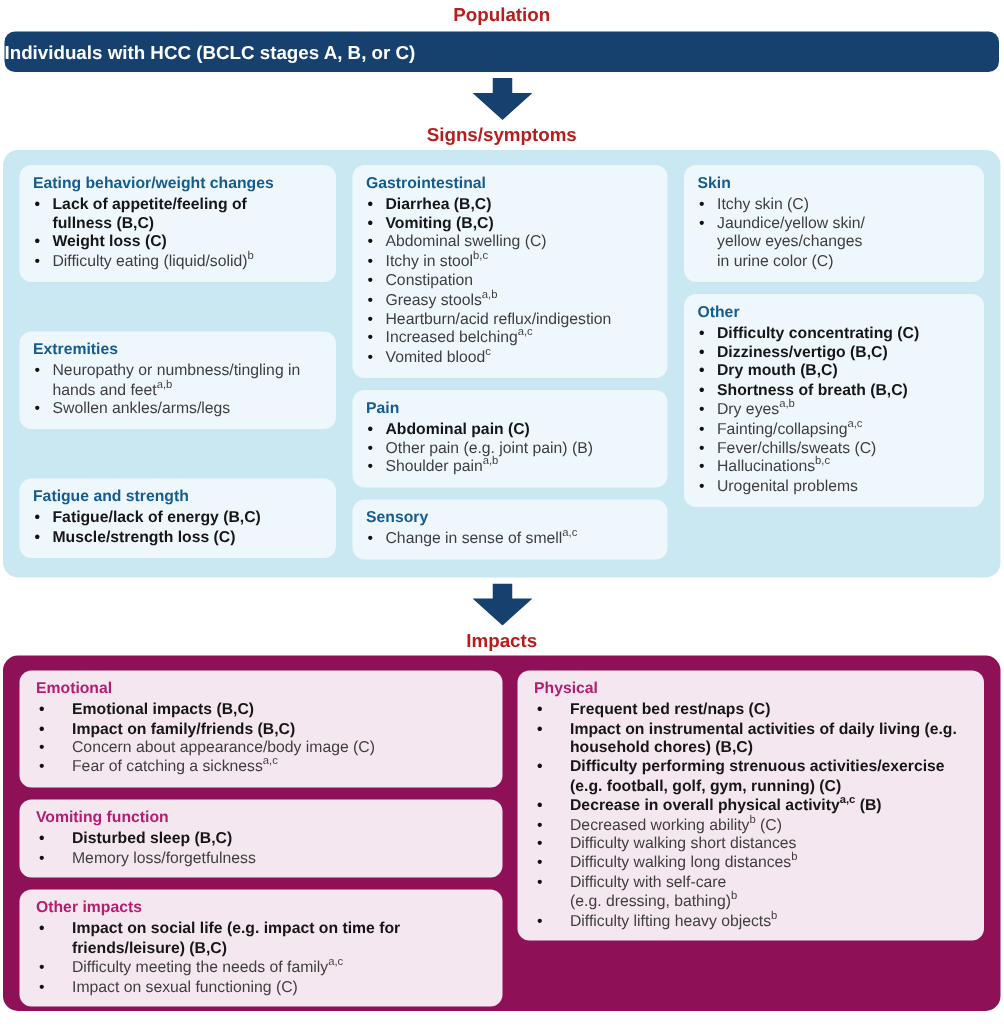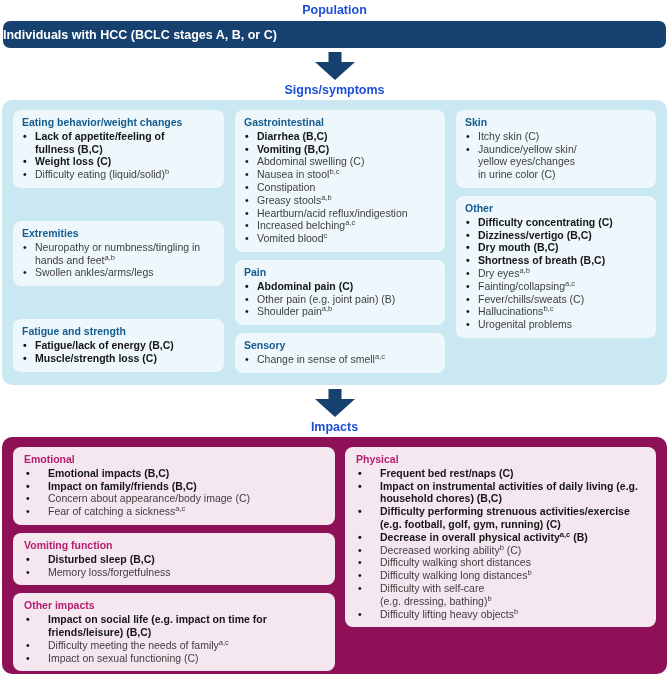--- a/index.html
+++ b/index.html
@@ -5,21 +5,21 @@
   * { box-sizing: border-box; margin: 0; padding: 0; }
   html, body { background: #ffffff; }
   body {
     width: 669px; height: 684px; overflow: hidden;
     font-family: "Liberation Sans", sans-serif;
     -webkit-font-smoothing: antialiased;
   }
   .page { width: 669px; height: 684px; padding-top: 2px; }
 
   .section-title {
-    text-align: center; font-weight: bold; font-size: 12.5px; color: #1d4ed8;
+    text-align: center; font-weight: bold; font-size: 12.5px; color: #b91c1c;
     line-height: 16px;
   }
   .banner {
     margin: 3px 3px 0; height: 27px; border-radius: 7px;
     background: var(--navy); color: #fff; font-weight: bold; font-size: 12.5px;
     display: flex; align-items: center; justify-content: flex-start;
   }
   .arrow-row { text-align: center; line-height: 0; margin: 4px 0 2px; color: var(--navy); }
 
   .panel {
@@ -96,21 +96,21 @@
           </ul>
         </div>
       </div>
     <div class="col col-2">
         <div class="box">
           <div class="box-title">Gastrointestinal</div>
           <ul>
             <li class="bold"><span class="t">Diarrhea (B,C)</span></li>
             <li class="bold"><span class="t">Vomiting (B,C)</span></li>
             <li><span class="t">Abdominal swelling (C)</span></li>
-            <li><span class="t">Nausea in stool</span><sup>b,c</sup></li>
+            <li><span class="t">Itchy in stool</span><sup>b,c</sup></li>
             <li><span class="t">Constipation</span></li>
             <li><span class="t">Greasy stools</span><sup>a,b</sup></li>
             <li><span class="t">Heartburn/acid reflux/indigestion</span></li>
             <li><span class="t">Increased belching</span><sup>a,c</sup></li>
             <li><span class="t">Vomited blood</span><sup>c</sup></li>
           </ul>
         </div>
         <div class="box">
           <div class="box-title">Pain</div>
           <ul>

